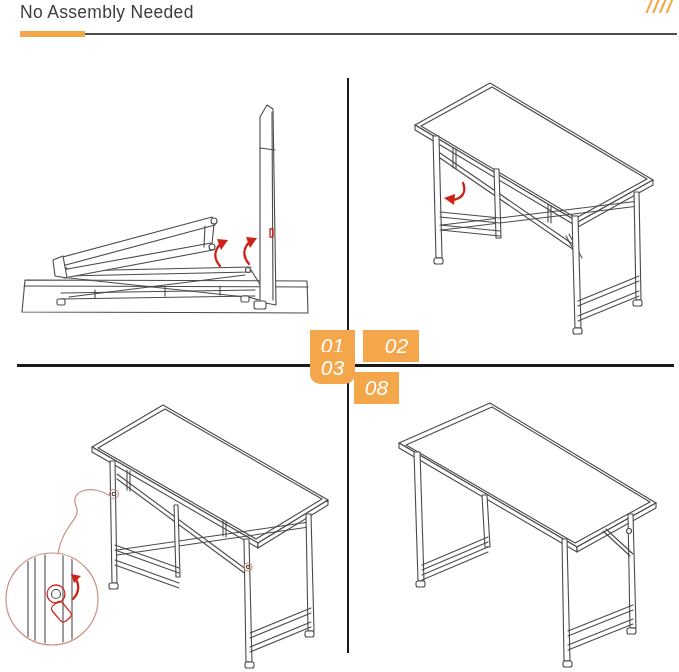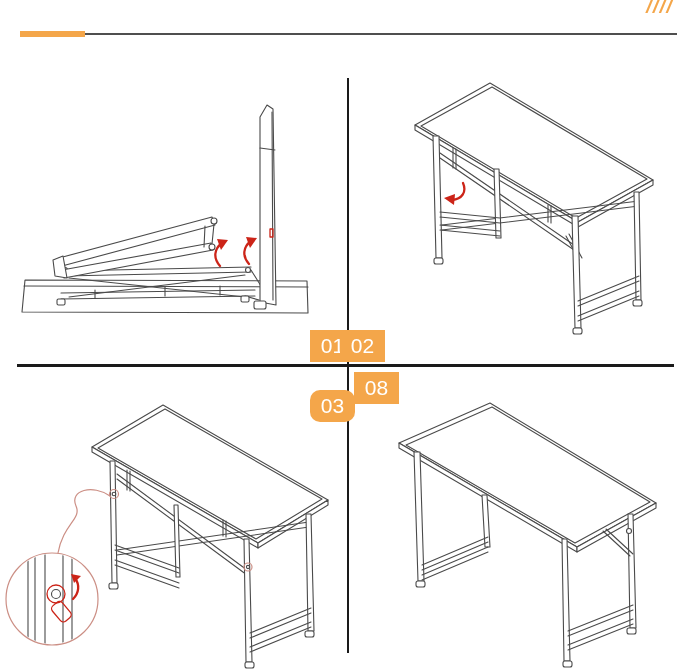--- a/index.html
+++ b/index.html
@@ -7,42 +7,43 @@
           font-family:"Liberation Sans",sans-serif;}
   .title{position:absolute;left:20px;top:2px;font-size:17.5px;color:var(--title-text,#3d3d3d);
          letter-spacing:.3px;font-weight:400;}
   .slashes{position:absolute;right:6px;top:-4px;color:var(--accent,#f4a64a);font-size:19px;
            font-style:italic;font-weight:bold;letter-spacing:1.5px;}
   .rule-accent{position:absolute;left:20px;top:31px;width:65px;height:6px;background:var(--accent,#f4a64a);}
   .rule-line{position:absolute;left:85px;top:33px;width:592px;height:1.5px;background:#4f4f4f;}
   .div-v{position:absolute;left:347px;top:78px;width:2px;height:575px;background:var(--divider,#1a1a1a);}
   .div-h{position:absolute;left:17px;top:364px;width:657px;height:3px;background:var(--divider,#1a1a1a);}
   .badge{position:absolute;width:45px;height:32px;background:var(--accent,#f4a64a);color:#fff;
-         font-size:21px;line-height:32px;text-align:center;}
+         font-size:21px;line-height:32px;text-align:center;font-style:italic;}
   .b01{left:310px;top:330px;}
-  .b02{left:340px;top:330px;}
-  .b03{left:310px;top:390px;border-radius:10px;}
+  .b02{left:363px;top:330px;padding-left:11px;}
+  .b03{left:310px;top:352px;border-radius:10px;}
   .b04{left:354px;top:372px;}
   .fig{position:absolute;}
   .f1{left:15px;top:100px;}
   .f2{left:360px;top:70px;}
   .f3{left:5px;top:400px;}
   .f4{left:360px;top:400px;}
   .ln{stroke:var(--line,#4a4a4a);stroke-width:1.1;fill:none;stroke-linecap:round;stroke-linejoin:round;}
   .w{fill:#fff;stroke:var(--line,#4a4a4a);stroke-width:1.1;stroke-linejoin:round;}
   .red{stroke:var(--arrow,#cc2418);stroke-width:2.3;fill:none;stroke-linecap:round;}
   .redt{stroke:var(--arrow,#cc2418);stroke-width:1.3;fill:none;stroke-linecap:round;stroke-linejoin:round;}
   .redf{fill:var(--arrow,#cc2418);stroke:none;}
   .pink{stroke:var(--callout,#cc8f85);stroke-width:1.2;fill:none;stroke-linecap:round;}
 </style>
 </head>
 <body>
 
 <div class="canvas">
 
+  <div class="title">No Assembly Needed</div>
   <div class="slashes">////</div>
   <div class="rule-accent"></div>
   <div class="rule-line"></div>
 
   <div class="div-v"></div>
   <div class="div-h"></div>
 
   <div class="badge b01">01</div>
   <div class="badge b02">02</div>
   <div class="badge b03">03</div>

